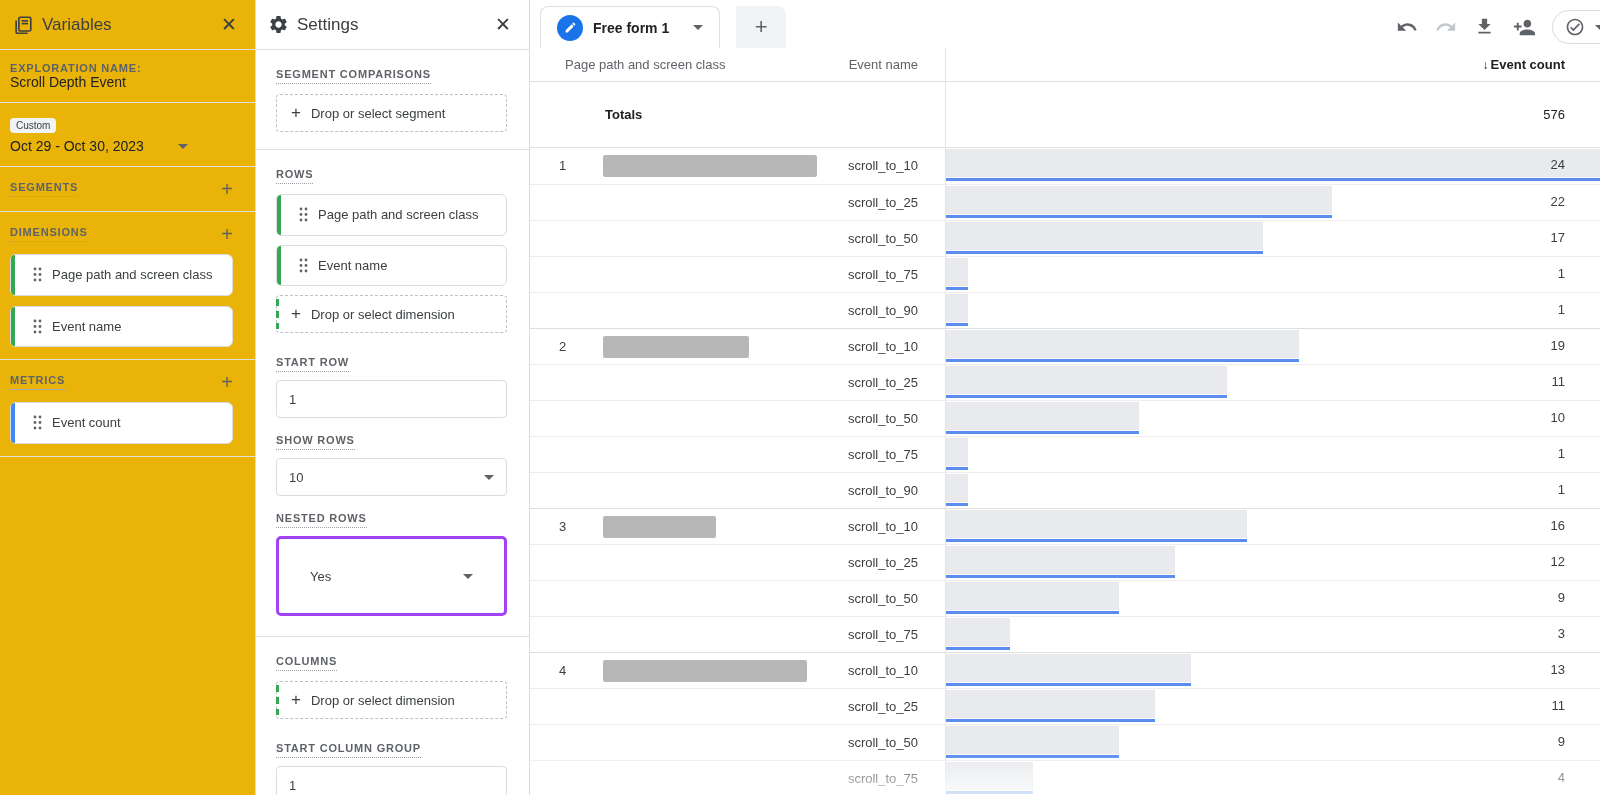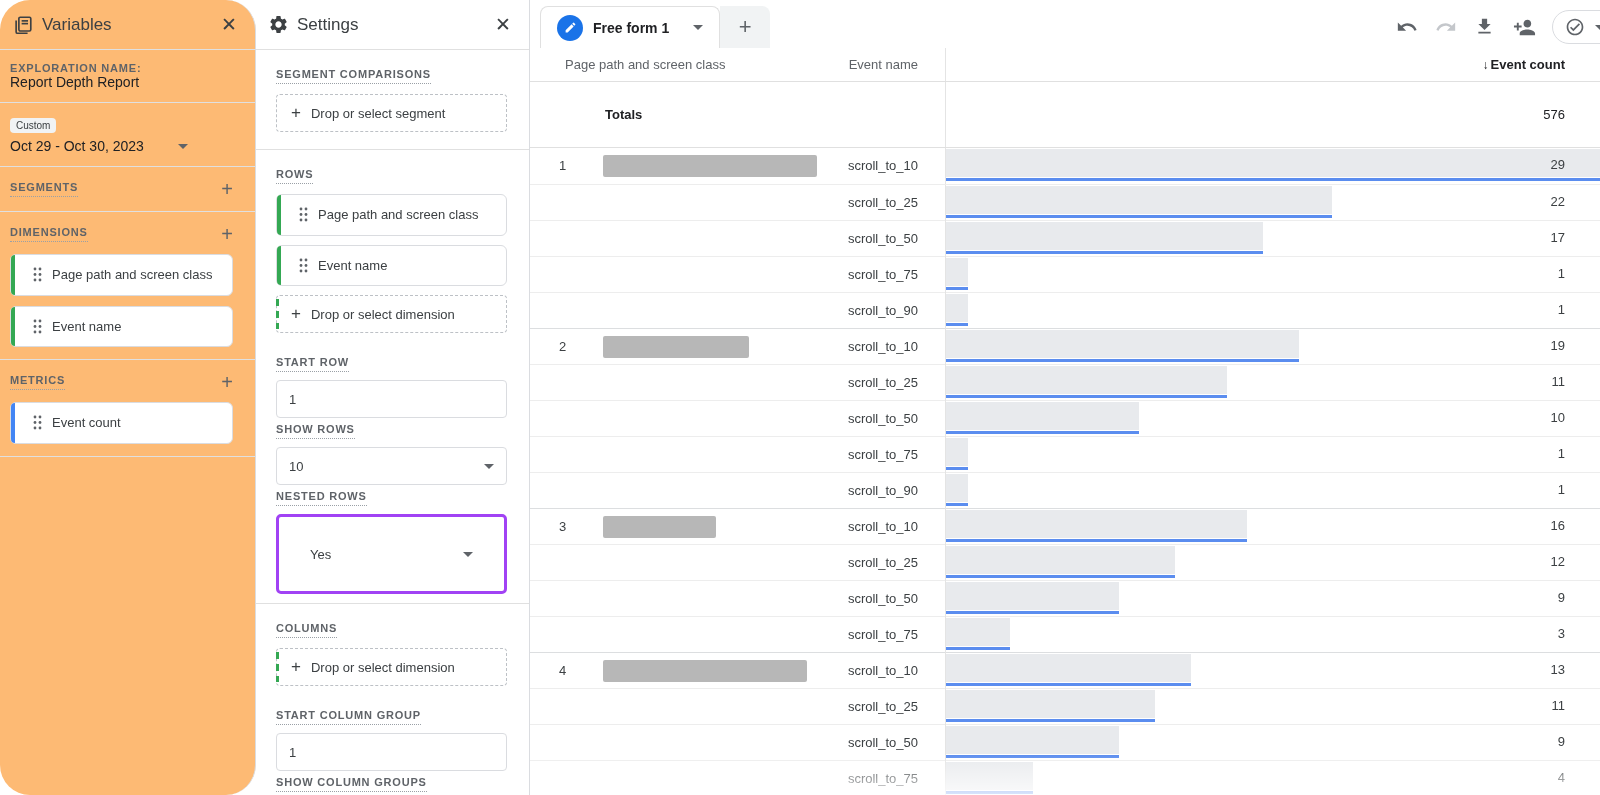--- a/index.html
+++ b/index.html
@@ -28,42 +28,42 @@
   .dropbox.green-accent::before { content:''; position:absolute; left:-1px; top:3px; bottom:3px; width:3px;
     background:repeating-linear-gradient(to bottom,#34a853 0 7px,transparent 7px 12px); }
   .field { border:1px solid #dadce0; border-radius:4px; height:38px; display:flex; align-items:center;
     padding:0 12px; font-size:13px; color:#3c4043; background:#fff;}
   .select { cursor:pointer; }
   .caret { width:0; height:0; border-left:5px solid transparent; border-right:5px solid transparent;
     border-top:5px solid #5f6368; margin-left:auto; flex:none;}
   .divider { border-bottom:1px solid #e0e0e0; }
 
   
-  .variables-panel { width:256px; flex:none; border-right:1px solid #dadce0; display:flex; flex-direction:column; background:#fdba74;border-radius:30px;}
+  .variables-panel { width:256px; flex:none; border-right:1px solid #dadce0; display:flex; flex-direction:column; background:#eab308;}
   .v-sec { padding:12px 22px 12px 10px; border-bottom:1px solid #e0e0e0; }
   .exp-label { font-size:11px; font-weight:700; color:#5f6368; letter-spacing:.8px; margin-bottom:0;}
   .exp-name { font-size:14px; color:#202124; }
   .custom-badge { display:inline-block; background:#f1f3f4; border-radius:4px; font-size:10px; color:#3c4043;
     padding:2px 6px; margin-bottom:5px;}
   .date-row { display:flex; align-items:center; font-size:14px; color:#202124; cursor:pointer; padding-right:45px;}
   .v-sec .chip { margin:10px 0 0 0; }
 
   
   .settings-panel { width:274px; flex:none; border-right:1px solid #dadce0; display:flex; flex-direction:column; background:#fff;}
   .s-sec { padding:14px 22px 8px 20px; }
   .s-sec .sec-label { margin-bottom:10px; }
   .gap { height:10px; }
-  .inp-group { margin-bottom:1px; }
+  .inp-group { margin-bottom:12px; }
   .inp-group .sec-label { margin-bottom:8px; }
   .purple-wrap { border:3px solid #a142f4; border-radius:5px; padding:19px; }
   .purple-wrap .field { border:none; height:36px; }
 
   
   .canvas { flex:1; position:relative; background:#fff; overflow:hidden; display:flex; flex-direction:column;}
-  .tab-bar { height:48px; flex:none; display:flex; align-items:flex-end; padding-left:10px; position:relative;}
+  .tab-bar { height:48px; flex:none; display:flex; align-items:flex-end; padding-left:10px; position:relative;gap:16px;}
   .tab { height:42px; background:#fff; border:1px solid #e0e0e0; border-bottom:none; border-radius:8px 8px 0 0;
     display:flex; align-items:center; gap:10px; padding:0 16px; cursor:pointer;}
   .pencil-circle { width:26px; height:26px; border-radius:50%; background:#1a73e8; display:flex; align-items:center; justify-content:center; flex:none;}
   .tab-label { font-size:14px; font-weight:700; color:#202124; margin-right:14px;}
   .add-tab { height:42px; width:50px; background:#f1f3f4; border-radius:0 8px 0 0; display:flex; align-items:center;
     justify-content:center; font-size:22px; color:#5f6368; cursor:pointer;}
   .toolbar { position:absolute; right:-18px; top:10px; display:flex; align-items:center; gap:17px;}
   .tool { width:22px; height:22px; color:#5f6368; cursor:pointer; flex:none;}
   .tool.disabled { color:#c4c7cb; cursor:default;}
   .status-pill { border:1px solid #dadce0; border-radius:18px; height:34px; display:flex; align-items:center;
@@ -113,21 +113,21 @@
           <line x1="10.5" y1="7.5" x2="17.5" y2="7.5"></line>
           <line x1="10.5" y1="10.5" x2="17.5" y2="10.5"></line>
         </svg>
       </span>
       <span class="panel-title">Variables</span>
       <span class="close-btn">✕</span>
     </div>
 
     <div class="v-sec">
       <div class="exp-label">EXPLORATION NAME:</div>
-      <div class="exp-name">Report Depth Report</div>
+      <div class="exp-name">Scroll Depth Event</div>
     </div>
 
     <div class="v-sec">
       <span class="custom-badge">Custom</span>
       <div class="date-row">
         <span>Oct 29 - Oct 30, 2023</span>
         <span class="caret"></span>
       </div>
     </div>
 
@@ -355,21 +355,21 @@
       <div id="table-rows">
           <div class="trow first">
             <div class="cell num">1</div>
             <div class="cell path">
               <div class="redact" style="width: 214px;"></div>
             </div>
             <div class="cell event">scroll_to_10</div>
             <div class="cell barcell">
               <div class="bar" style="width: 100%;"></div>
               <div class="bar-line" style="width: 100%;"></div>
-              <div class="bar-val">29</div>
+              <div class="bar-val">24</div>
             </div>
           </div>
           <div class="trow">
             <div class="cell num"></div>
             <div class="cell path"></div>
             <div class="cell event">scroll_to_25</div>
             <div class="cell barcell">
               <div class="bar" style="width: 59%;"></div>
               <div class="bar-line" style="width: 59%;"></div>
               <div class="bar-val">22</div>

